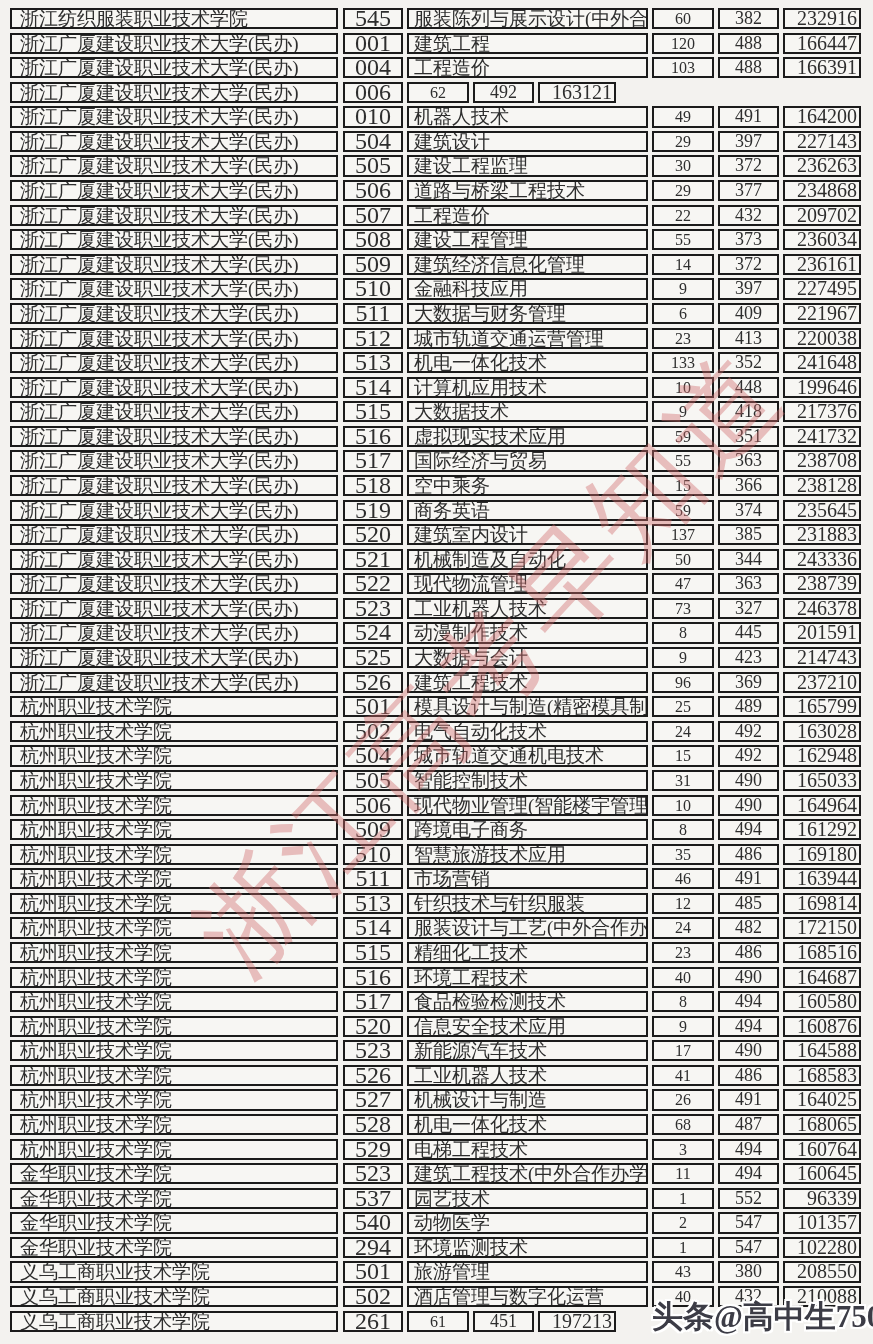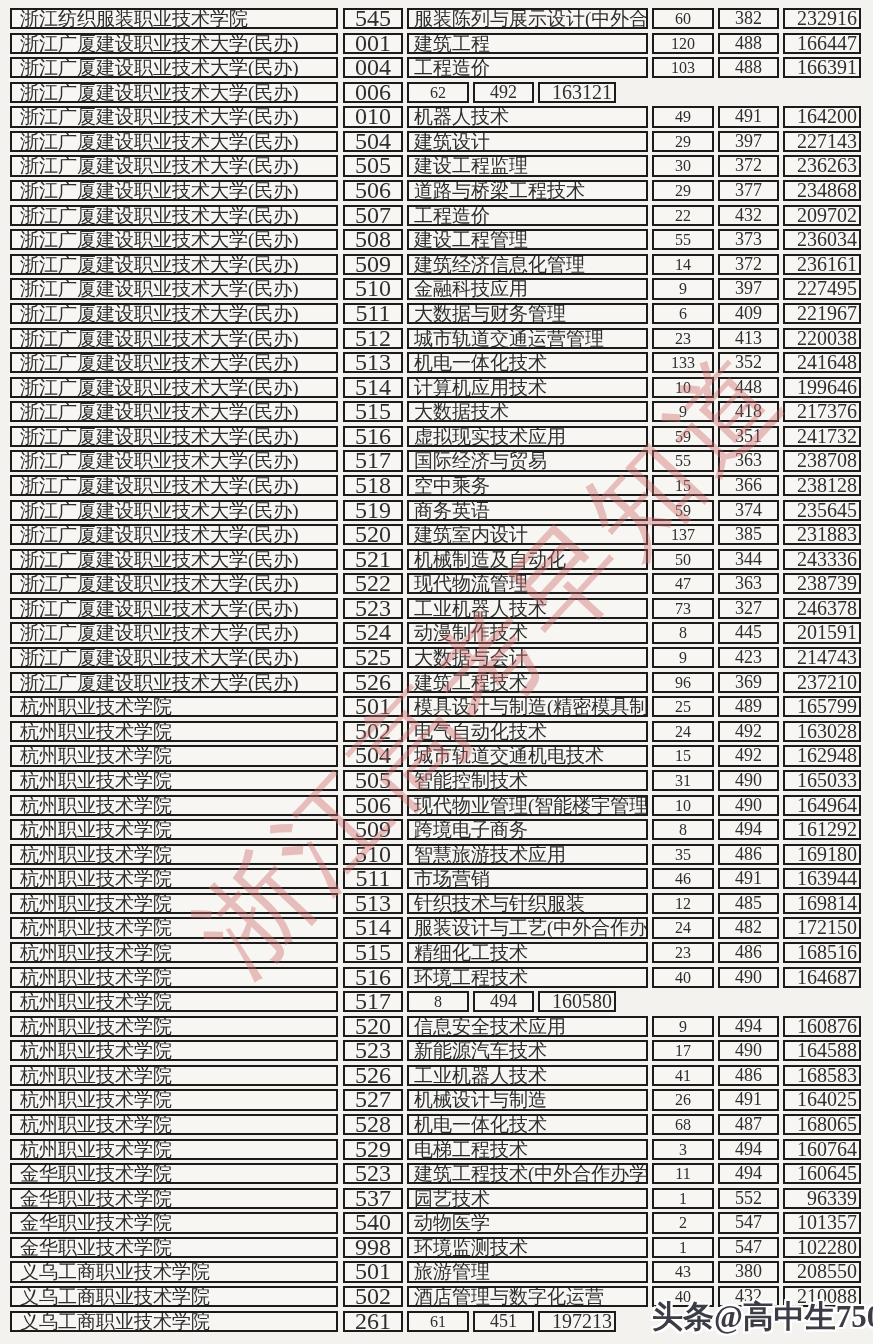--- a/index.html
+++ b/index.html
@@ -387,20 +387,21 @@
         <div class="cell c-univ">杭州职业技术学院</div>
         <div class="cell c-code">516</div>
         <div class="cell c-major">环境工程技术</div>
         <div class="cell c-count">40</div>
         <div class="cell c-score">490</div>
         <div class="cell c-rank">164687</div>
       </div>
       <div class="row">
         <div class="cell c-univ">杭州职业技术学院</div>
         <div class="cell c-code">517</div>
+        <div class="cell c-major">食品检验检测技术</div>
         <div class="cell c-count">8</div>
         <div class="cell c-score">494</div>
         <div class="cell c-rank">160580</div>
       </div>
       <div class="row">
         <div class="cell c-univ">杭州职业技术学院</div>
         <div class="cell c-code">520</div>
         <div class="cell c-major">信息安全技术应用</div>
         <div class="cell c-count">9</div>
         <div class="cell c-score">494</div>
@@ -465,21 +466,21 @@
       <div class="row">
         <div class="cell c-univ">金华职业技术学院</div>
         <div class="cell c-code">540</div>
         <div class="cell c-major">动物医学</div>
         <div class="cell c-count">2</div>
         <div class="cell c-score">547</div>
         <div class="cell c-rank">101357</div>
       </div>
       <div class="row">
         <div class="cell c-univ">金华职业技术学院</div>
-        <div class="cell c-code">998</div>
+        <div class="cell c-code">294</div>
         <div class="cell c-major">环境监测技术</div>
         <div class="cell c-count">1</div>
         <div class="cell c-score">547</div>
         <div class="cell c-rank">102280</div>
       </div>
       <div class="row">
         <div class="cell c-univ">义乌工商职业技术学院</div>
         <div class="cell c-code">501</div>
         <div class="cell c-major">旅游管理</div>
         <div class="cell c-count">43</div>

